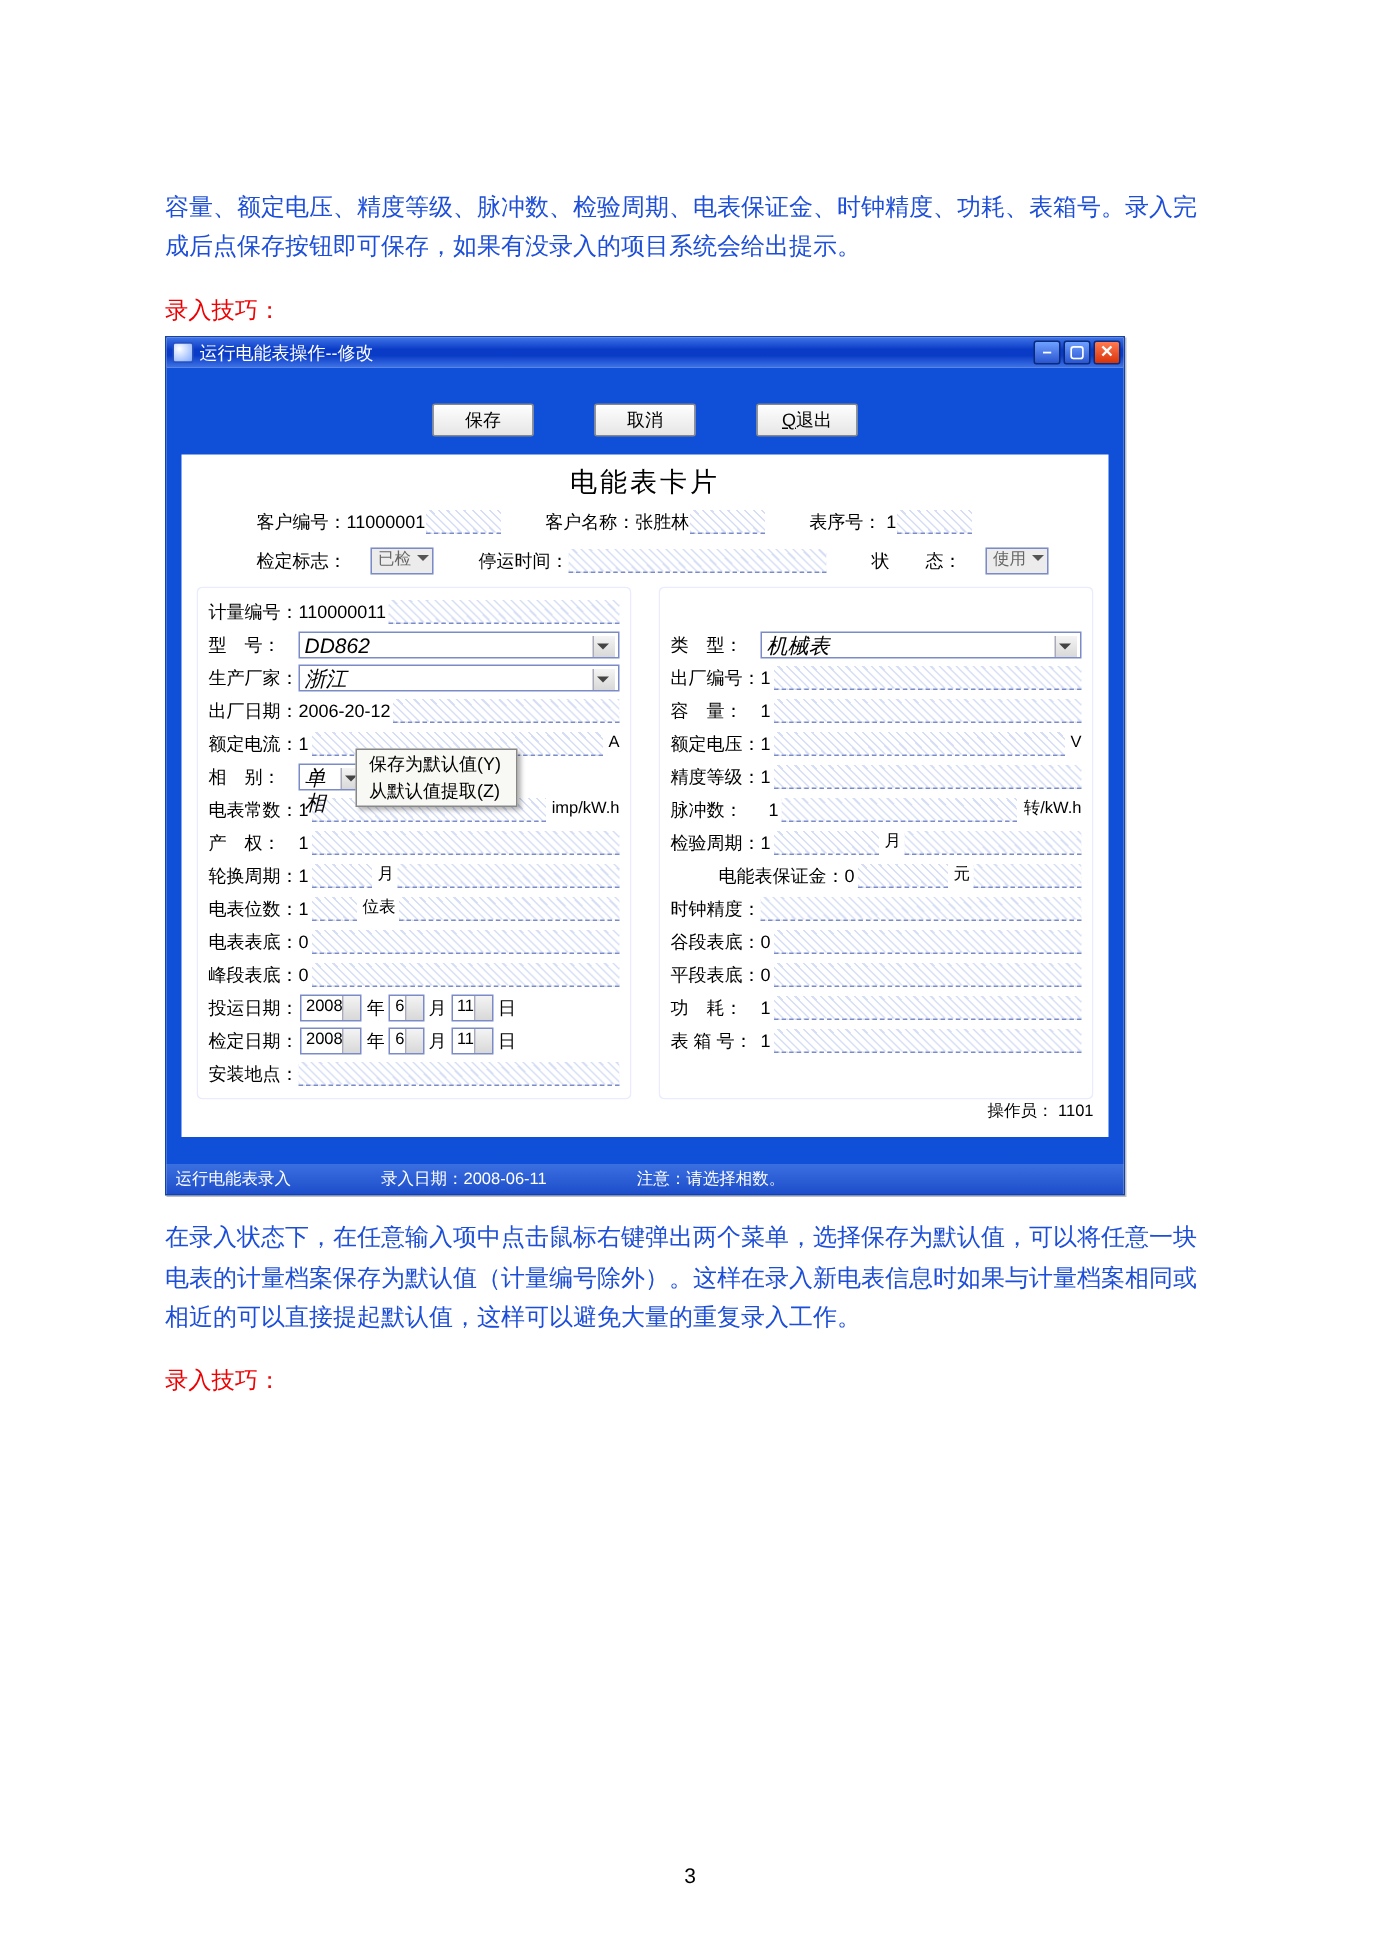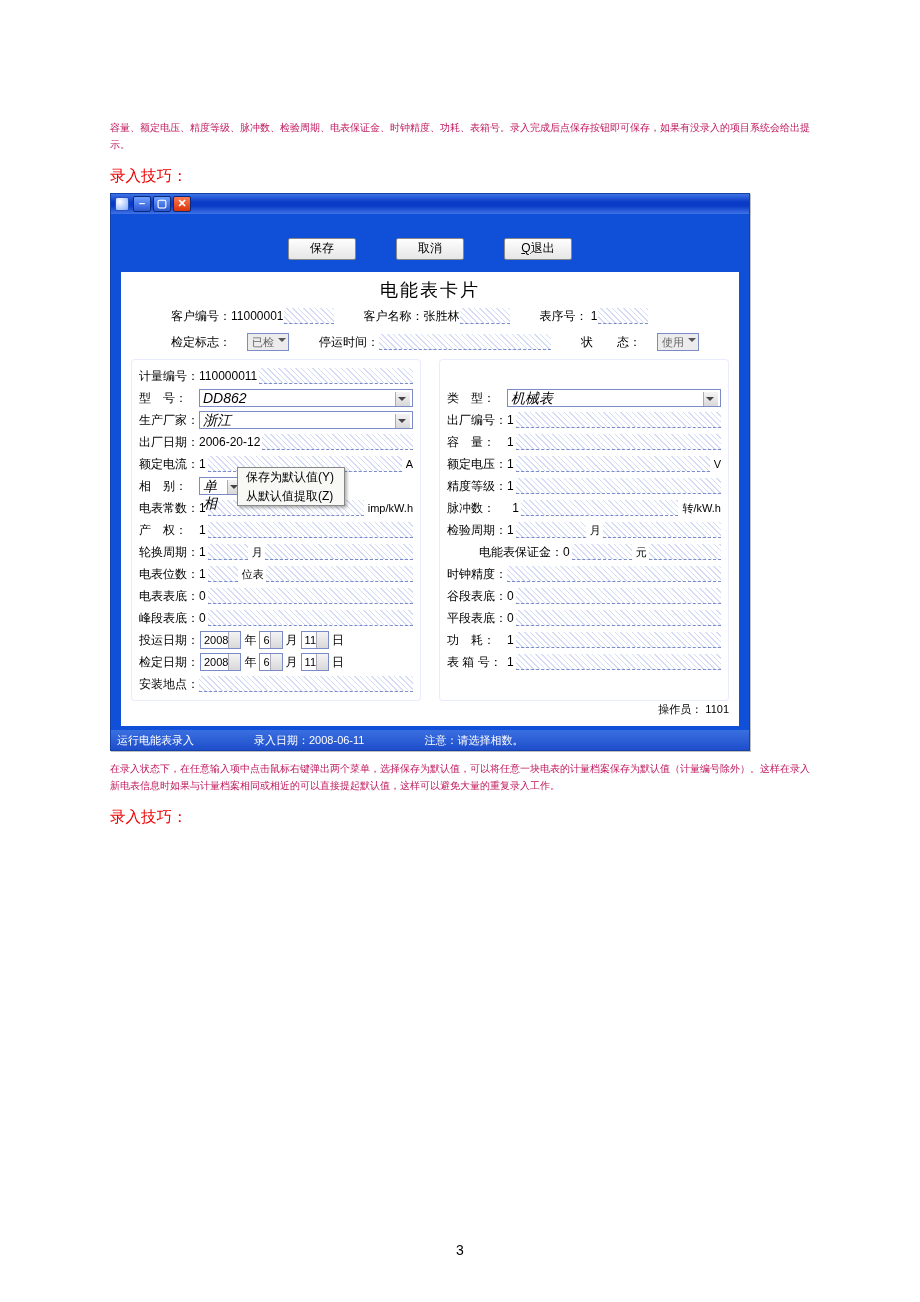--- a/index.html
+++ b/index.html
@@ -10,21 +10,21 @@
     font-size: 15px;
     line-height: 1.65;
     color: #000;
   }
   .page {
     width: 920px;
     min-height: 1302px;
     padding: 110px 110px 40px 110px;
     position: relative;
   }
-  .body-text { font-size: 10px; color: #be185d; }
+  .body-text { font-size: 16px; color: #1d4ed8; }
   .red-heading { color: #e00; font-size: 15.5px; margin-top: 10px; }
 
   
   .window {
     margin: 4px 0 2px 0;
     border: 1px solid #1442a8;
     width: 640px;
     font-size: 12px;
     line-height: 1.2;
     background: #fff;
@@ -52,21 +52,21 @@
     border: 1px solid #0a2a7a;
     border-radius: 2px;
     display: flex; align-items: center; justify-content: center;
     color: #fff; font-weight: bold; font-size: 11px;
   }
   .win-min, .win-max { background: linear-gradient(#6ea0ff,#2a55d0); }
   .win-close { background: linear-gradient(#ff7a52,#d9330a); }
 
   .blue-area {
     background: #1050d8;
-    padding: 24px 10px 4px 10px;
+    padding: 24px 10px 18px 10px;
   }
   .btn-row { display: flex; justify-content: center; gap: 40px; }
   .old-btn {
     width: 68px; height: 22px;
     background: linear-gradient(#fefefe,#e6e6e6);
     border: 1px solid #888; border-radius: 2px;
     display: flex; align-items: center; justify-content: center;
     font-size: 12px;
     cursor: pointer;
   }
@@ -167,20 +167,21 @@
 <body>
 
 <div class="page">
 
   <p class="body-text">容量、额定电压、精度等级、脉冲数、检验周期、电表保证金、时钟精度、功耗、表箱号。录入完成后点保存按钮即可保存，如果有没录入的项目系统会给出提示。</p>
   <div class="red-heading">录入技巧：</div>
 
   <div class="window">
     <div class="titlebar">
       <div class="t-icon"></div>
+      <div class="title">运行电能表操作--修改</div>
       <div class="win-btns">
         <div class="win-btn win-min">–</div>
         <div class="win-btn win-max">▢</div>
         <div class="win-btn win-close">✕</div>
       </div>
     </div>
 
     <div class="blue-area">
       <div class="btn-row">
         <div class="old-btn">保存</div>

